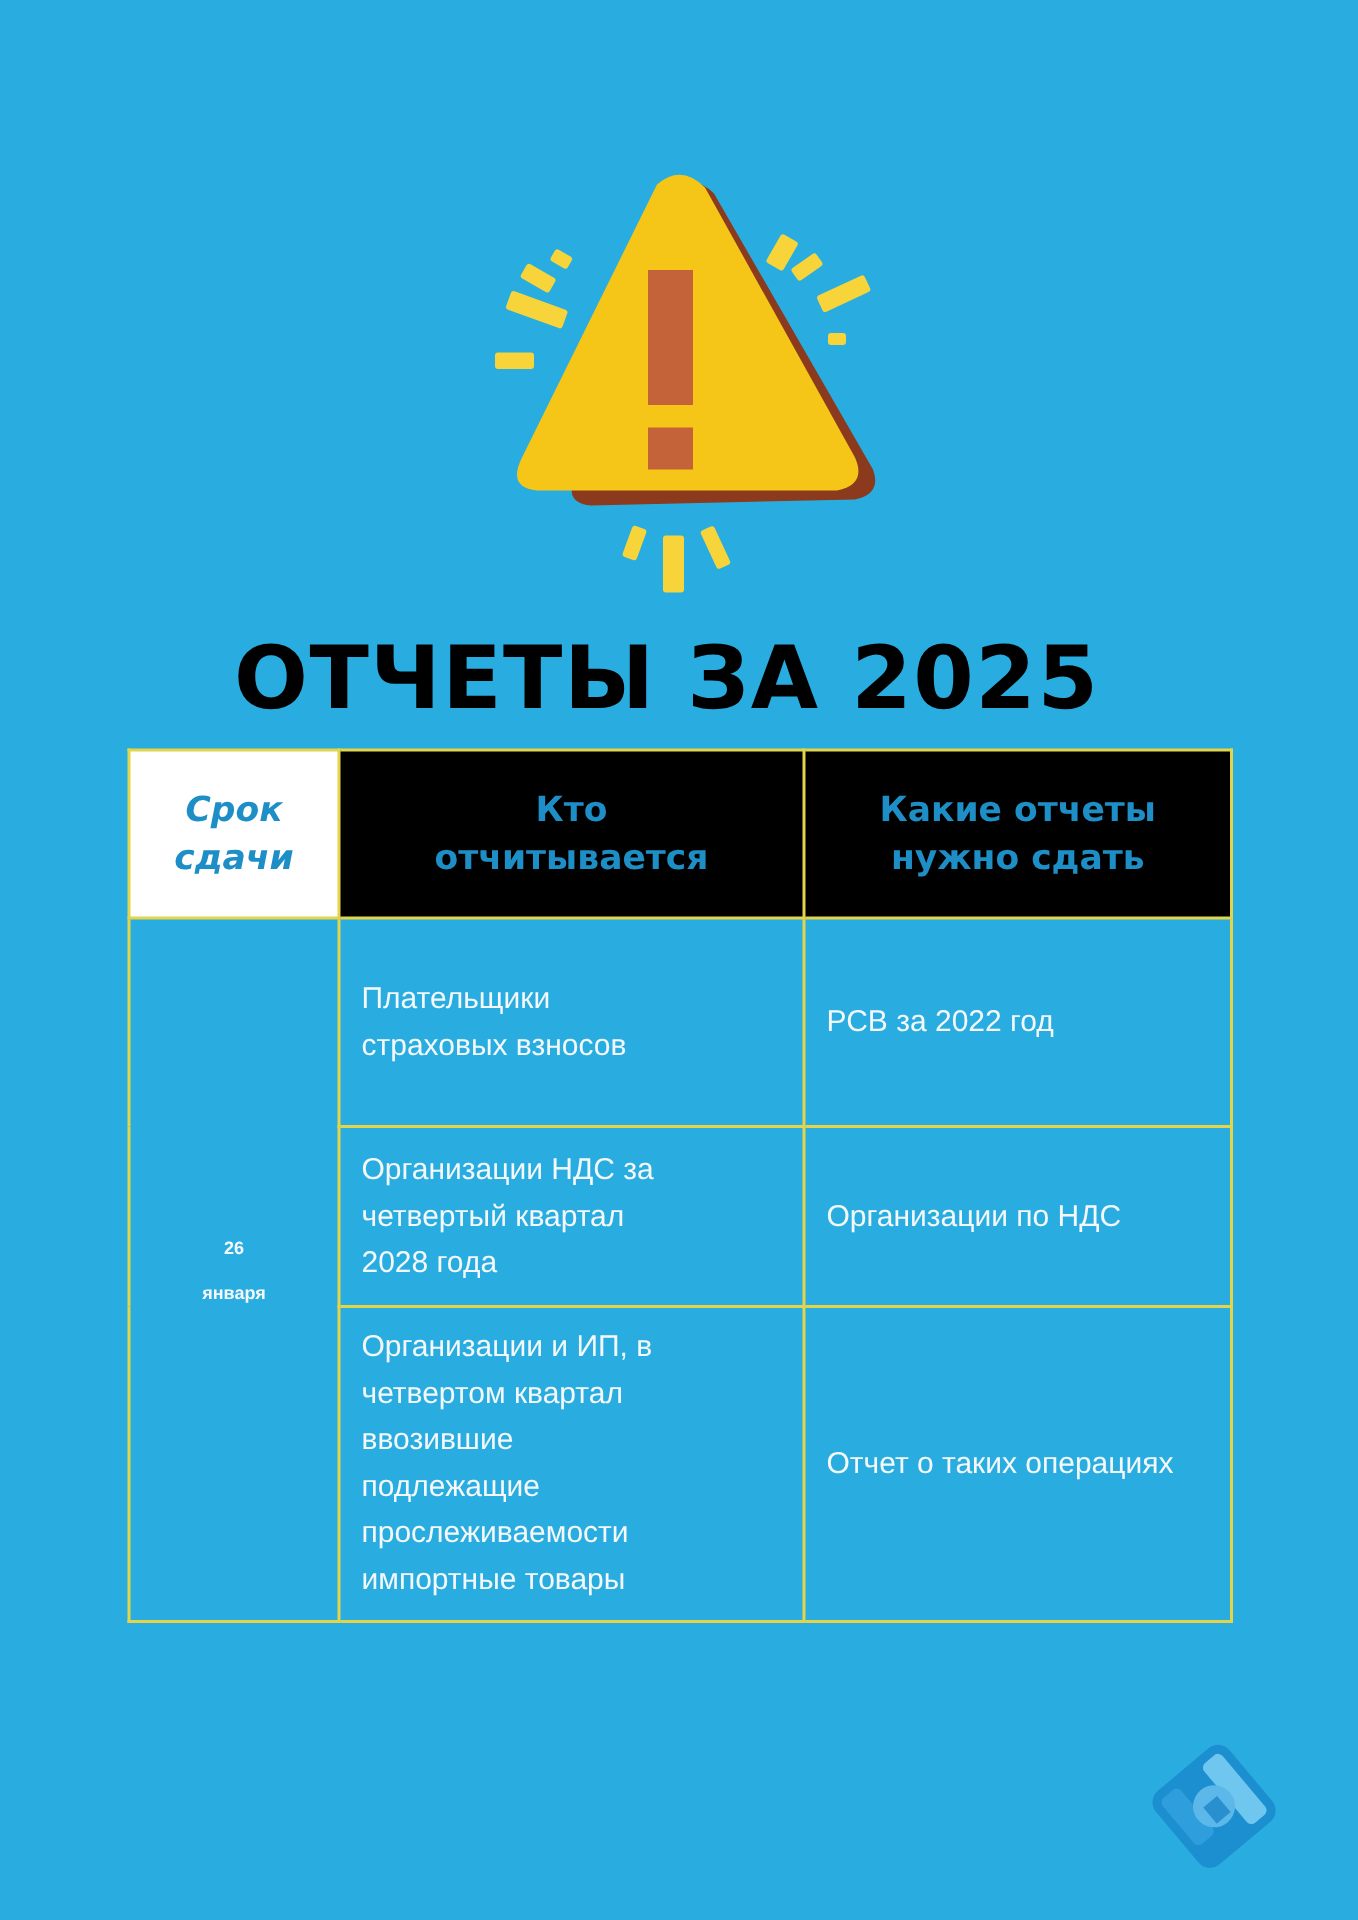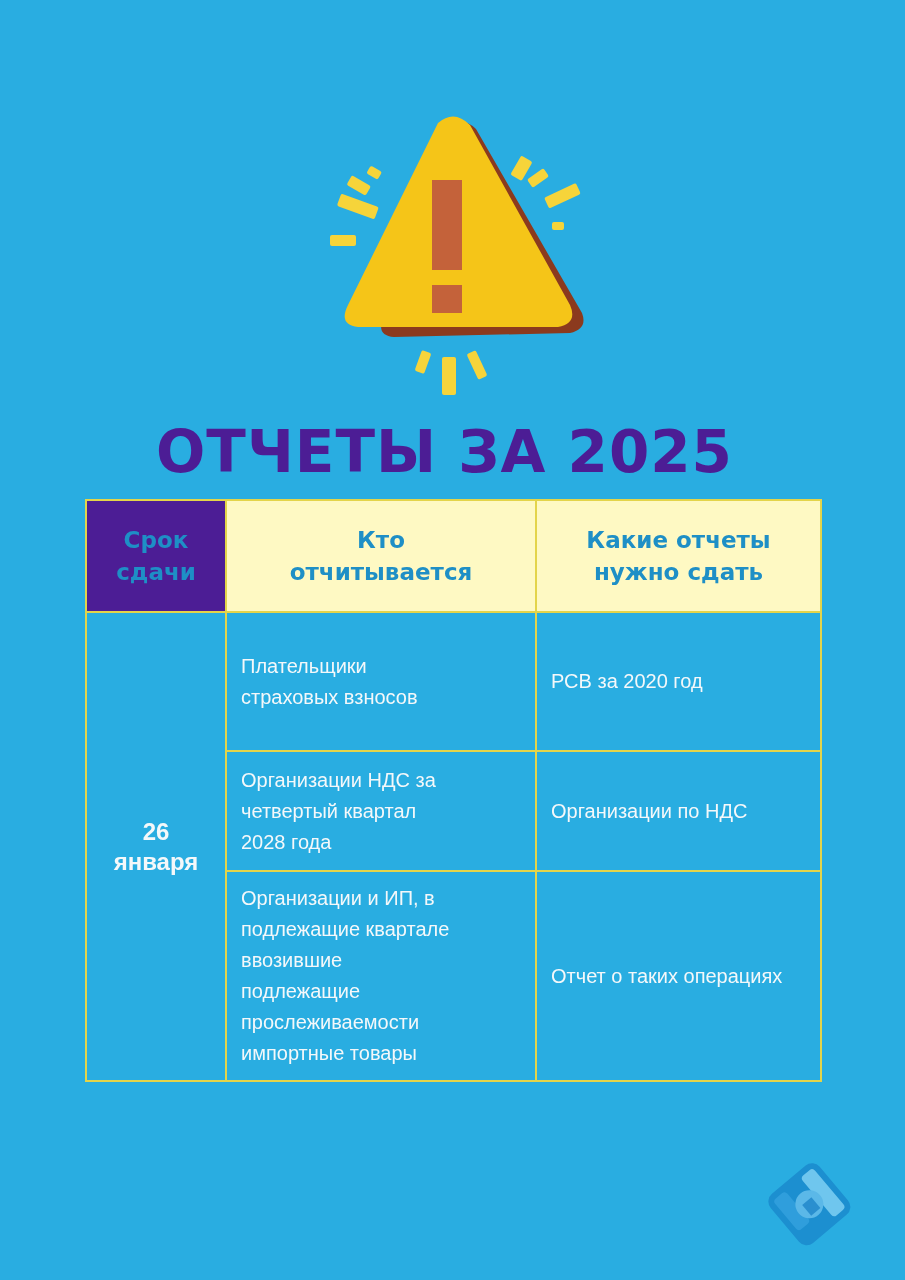--- a/index.html
+++ b/index.html
@@ -5,43 +5,43 @@
   html, body { margin:0; padding:0; }
   body {
     width:905px; height:1280px; position:relative; overflow:hidden;
     background:#29ADE1;
     font-family:"Liberation Sans", sans-serif;
   }
   .hero { position:absolute; left:320px; top:105px; width:270px; height:300px; }
   .title {
     position:absolute; left:0; right:16px; top:418px; text-align:center;
     font-family:"DejaVu Sans", sans-serif; font-weight:bold;
-    font-size:58px; letter-spacing:1px; color:#4c1d95;
+    font-size:58px; letter-spacing:1px; color:#000000;
   }
   table.reports {
     position:absolute; left:85px; top:499px; width:737px;
     border-collapse:collapse;
   }
   table.reports th, table.reports td {
     border:2px solid #E3D44A;
   }
   table.reports th {
-    background:#fef9c3; color:#1E8FC6;
+    background:#000000; color:#1E8FC6;
     font-family:"DejaVu Sans", sans-serif; font-weight:bold;
     font-size:23px; line-height:32px; height:110px; text-align:center;
     padding:0 6px;
   }
-  table.reports th.c1 { background:#4c1d95; width:126px; }
+  table.reports th.c1 { background:#ffffff; width:126px;font-style:italic; }
   table.reports th.c2 { width:296px; }
   table.reports td {
     color:#F4F8FA; font-size:20px; line-height:31px; vertical-align:middle;
     padding:0 14px;
   }
   table.reports td.date {
-    text-align:center; font-weight:bold; font-size:24px; line-height:30px;
+    text-align:center; font-weight:bold; font-size:12px; line-height:30px;
     padding:0 4px;
   }
   .r1 td { height:137px; }
   .r2 td { height:118px; }
   .r3 td { height:208px; }
   .logo { position:absolute; left:760px; top:1160px; width:100px; height:90px; }
 </style>
 </head>
 <body>
 
@@ -87,34 +87,34 @@
   <tbody>
     <tr class="r1">
       <td class="date" rowspan="3">
         <span>26</span><br>
         <span>января</span>
       </td>
       <td>
         <span>Плательщики</span><br>
         <span>страховых взносов</span>
       </td>
-      <td>РСВ за 2020 год</td>
+      <td>РСВ за 2022 год</td>
     </tr>
     <tr class="r2">
       <td>
         <span>Организации НДС за</span><br>
         <span>четвертый квартал</span><br>
         <span>2028 года</span>
       </td>
       <td>Организации по НДС</td>
     </tr>
     <tr class="r3">
       <td>
         <span>Организации и ИП, в</span><br>
-        <span>подлежащие квартале</span><br>
+        <span>четвертом квартал</span><br>
         <span>ввозившие</span><br>
         <span>подлежащие</span><br>
         <span>прослеживаемости</span><br>
         <span>импортные товары</span>
       </td>
       <td>Отчет о таких операциях</td>
     </tr>
   </tbody>
 </table>
 

